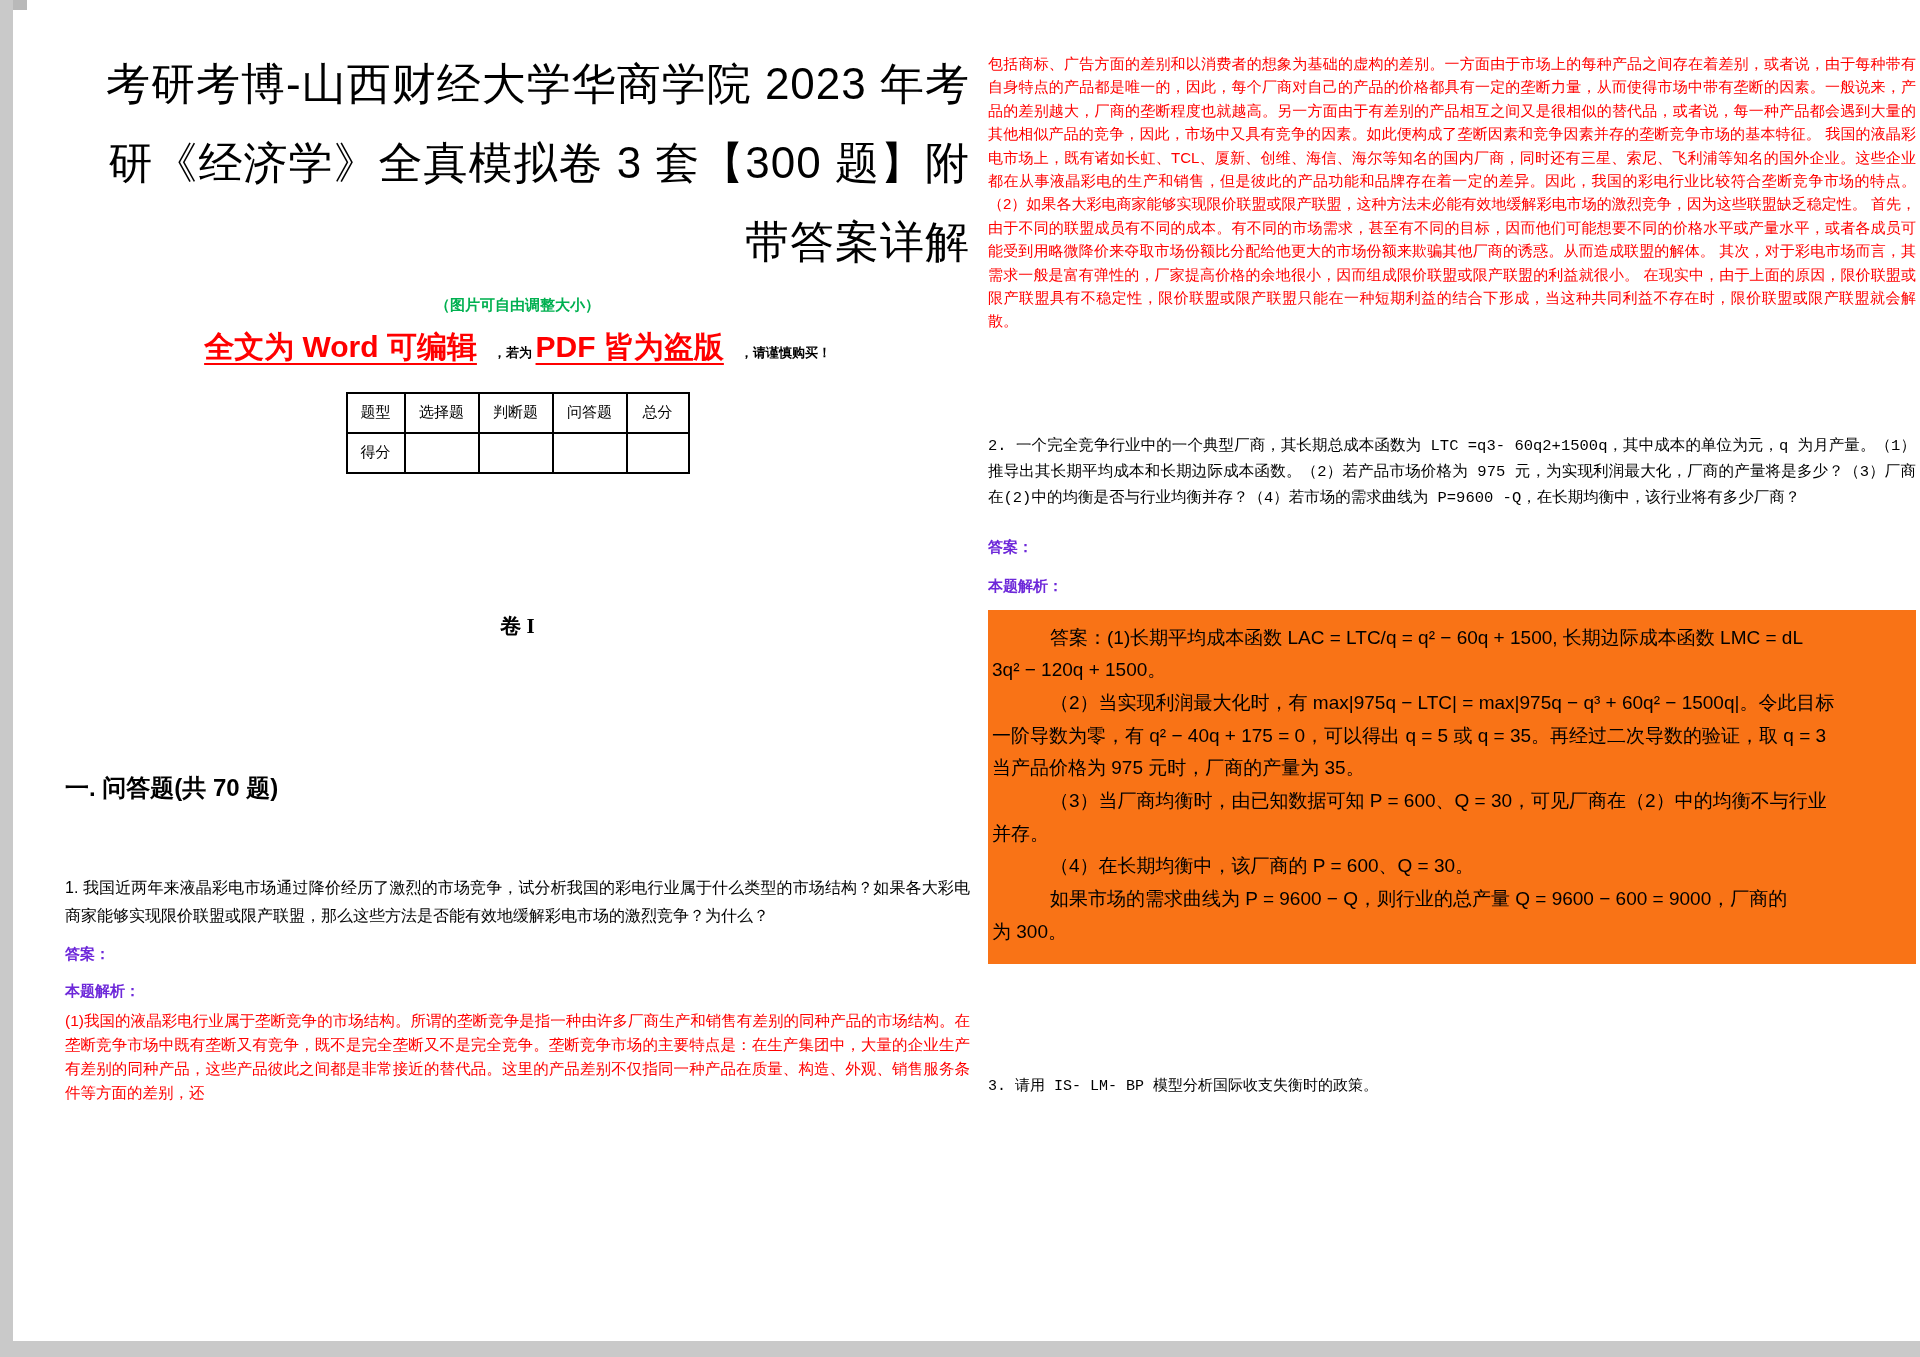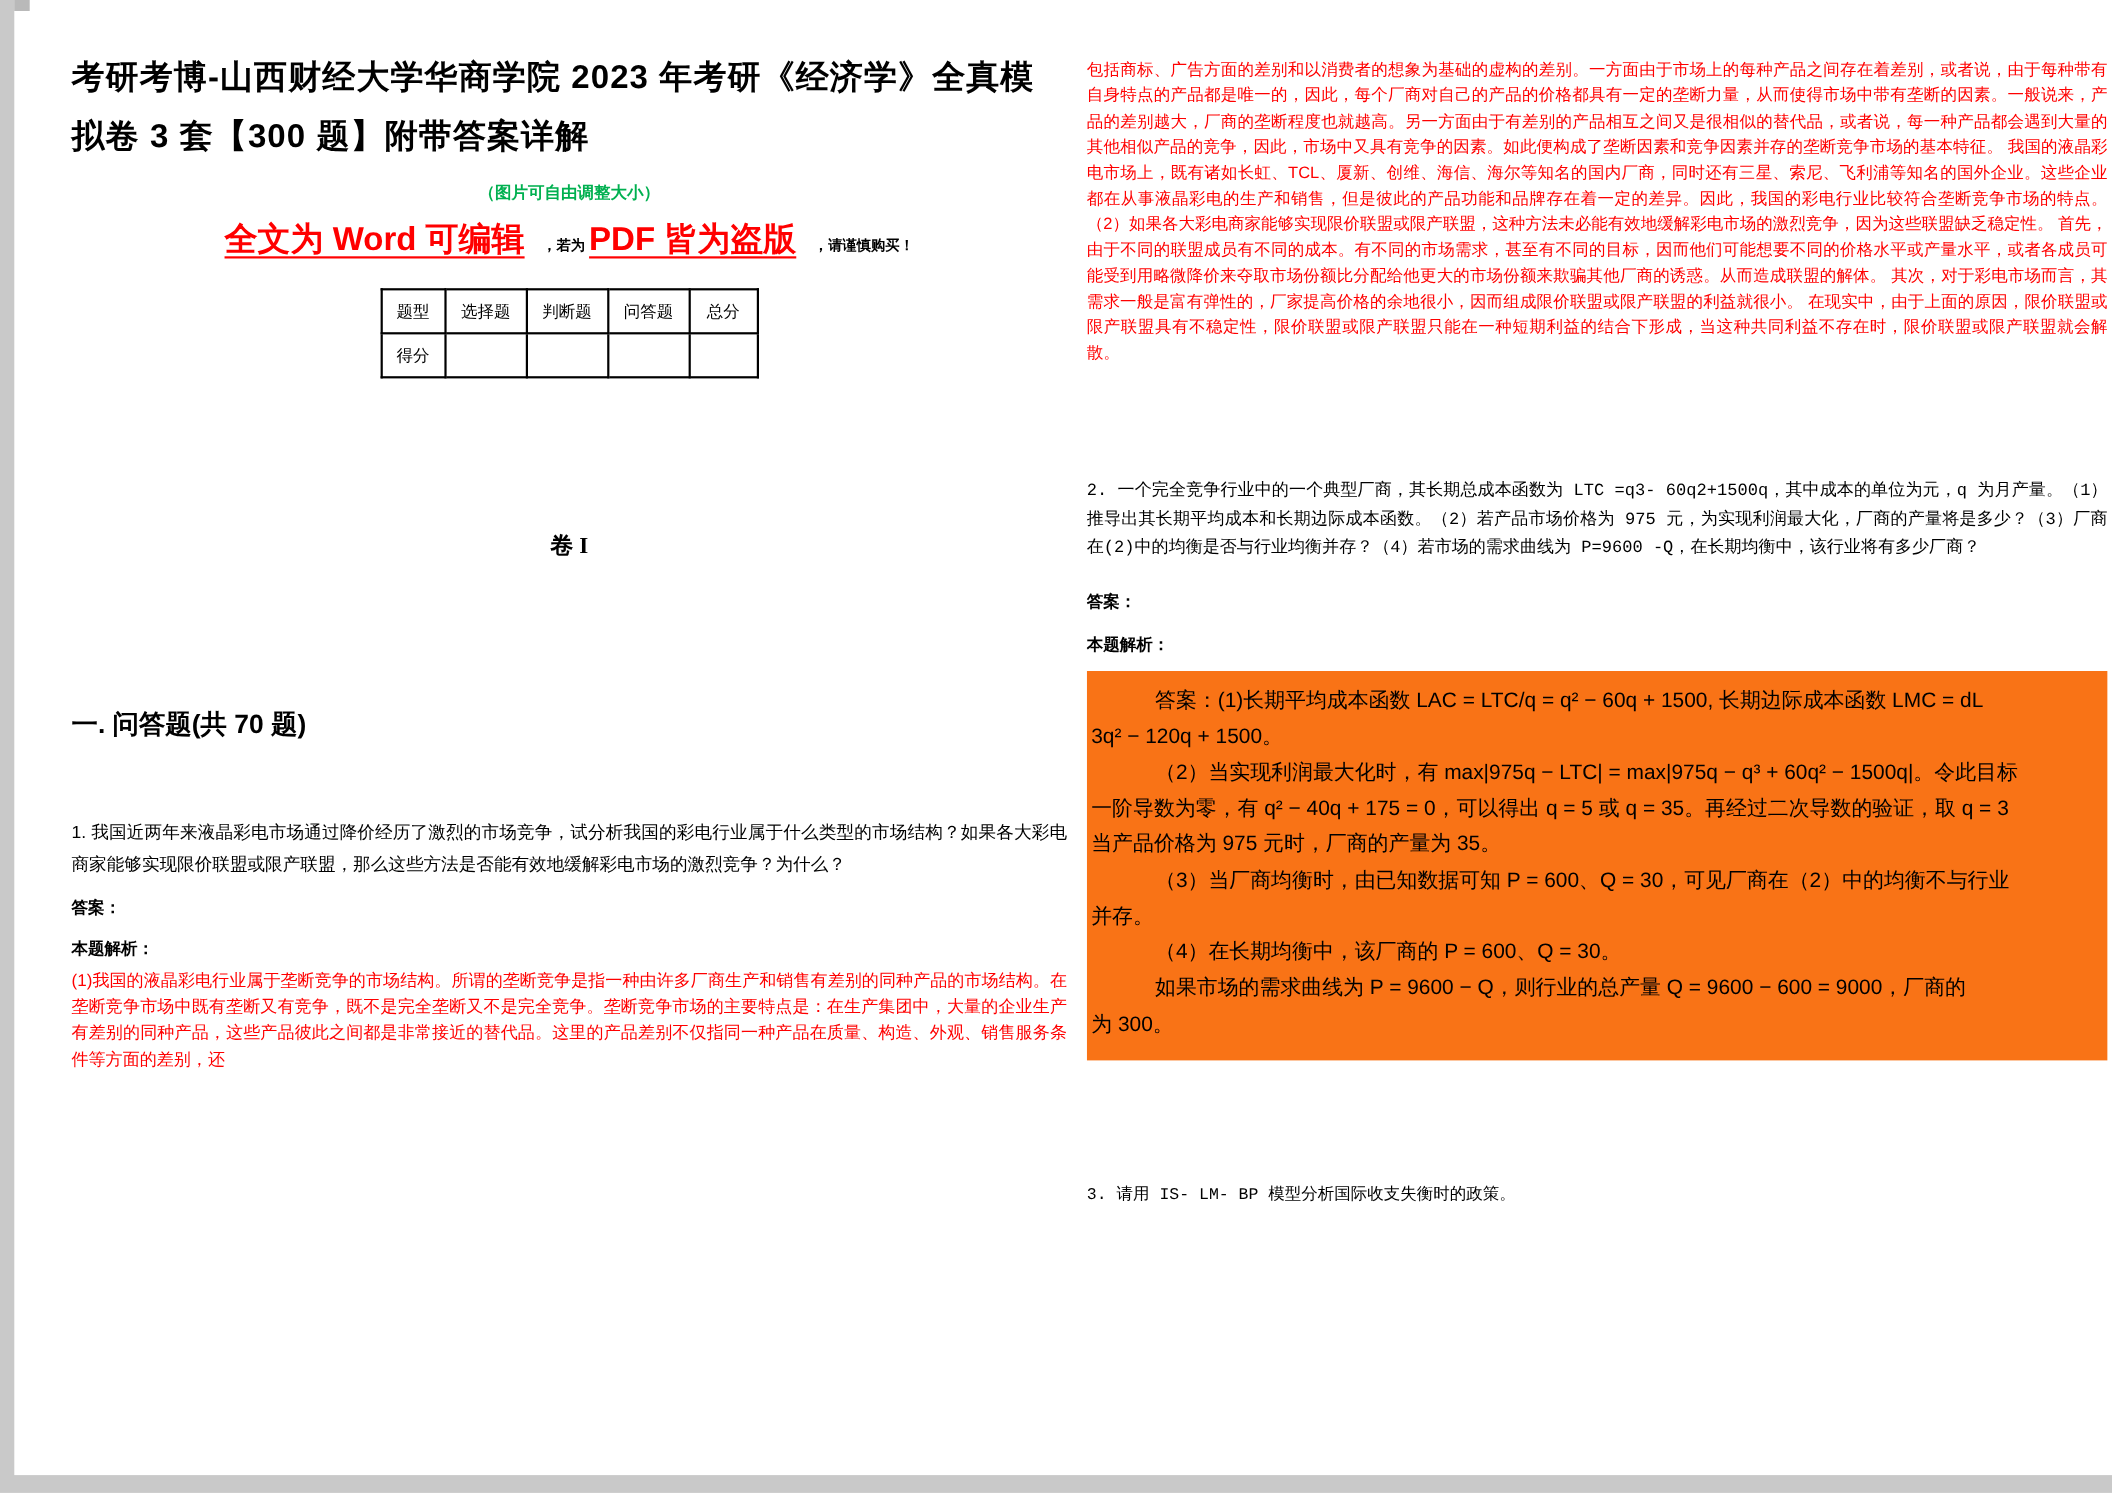--- a/index.html
+++ b/index.html
@@ -21,22 +21,22 @@
   }
   .col-left {
     position:absolute; left:52px; top:30px; width:905px;
   }
   .col-right {
     position:absolute; left:975px; top:30px; width:928px;
     overflow:hidden;
   }
   .doc-title {
     margin-top:14px;
-    font-size:30px; font-weight:bold;
-    text-align:left; line-height:1.8;
+    font-size:44px; font-weight:normal;
+    text-align:right; line-height:1.8;
     letter-spacing:1px;
   }
   .resize-note {
     margin-top:14px;
     text-align:center;
     color:#00B050; font-weight:bold; font-size:15px;
   }
   .notice {
     margin-top:12px; text-align:center; white-space:nowrap;
   }
@@ -70,21 +70,21 @@
   .section-heading {
     margin-top:132px;
     font-size:24px; font-weight:bold;
   }
   .question {
     margin-top:70px;
     font-size:16px; line-height:1.8;
     text-align:justify;
   }
   .answer-label, .analysis-label {
-    color:#000000; font-weight:bold; font-size:15px;
+    color:#6d28d9; font-weight:bold; font-size:15px;
   }
   .answer-label { margin-top:14px; }
   .analysis-label { margin-top:18px; }
   .analysis-text {
     margin-top:8px;
     color:#FF0000;
     font-size:15.5px; line-height:1.55;
     text-align:justify;
   }
   .continuation-text {

